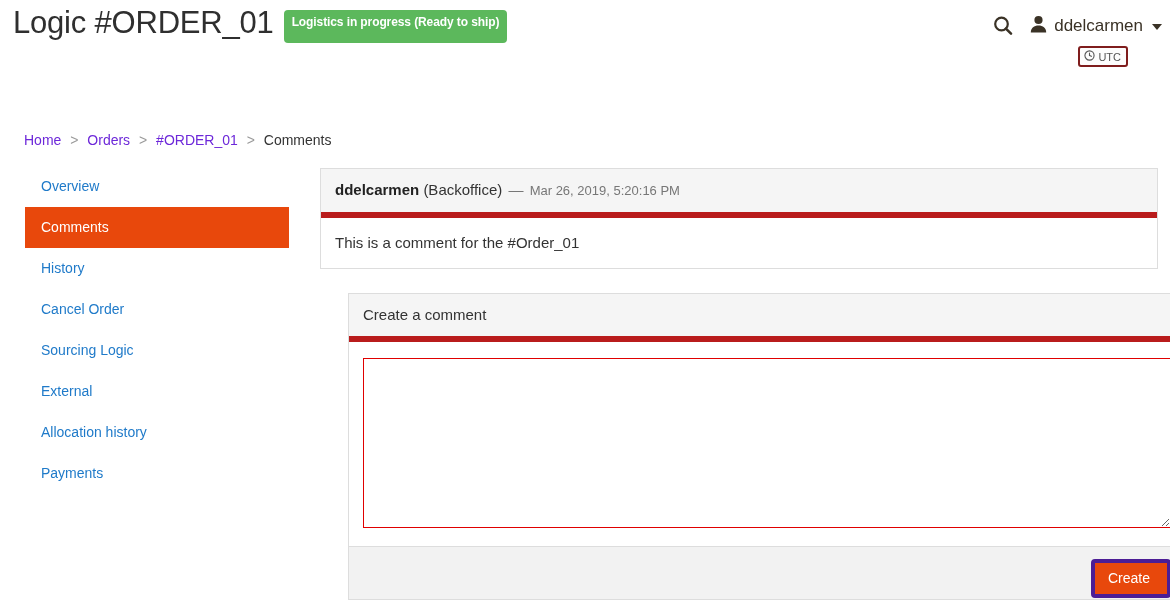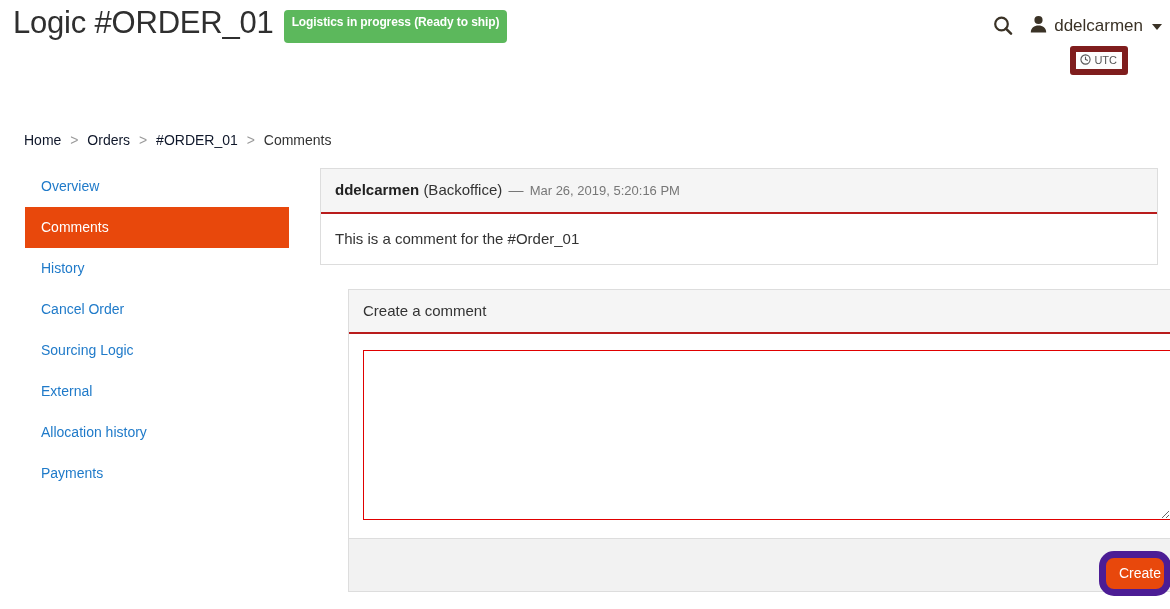--- a/index.html
+++ b/index.html
@@ -78,42 +78,42 @@
   .caret-down {
     width: 0; height: 0;
     border-left: 5px solid transparent;
     border-right: 5px solid transparent;
     border-top: 6px solid #3a3226;
     margin-left: 2px;
     margin-top: 2px;
   }
   .tz-badge {
     display: inline-flex;
-    align-items: flex-start;
+    align-items: center;
     gap: 3px;
-    border: 6px solid #7f1d1d;
+    border: 2px solid #7f1d1d;
     border-radius: 3px;
     padding: 2px 5px 2px 4px;
     font-size: 11px;
     color: #555555;
     background: #fdfdfd;
     margin-top: 6px;
     margin-right: 34px;
   }
 
   
   .breadcrumb {
     position: absolute;
     left: 24px;
     top: 132px;
     font-size: 14px;
     color: #333333;
   }
   .breadcrumb a {
-    color: #0f172a;
+    color: #6d28d9;
     text-decoration: none;
     cursor: pointer;
   }
   .breadcrumb .sep {
     color: #9a9a9a;
     margin: 0 5px;
   }
   .breadcrumb .current {
     color: #333333;
   }
@@ -157,21 +157,21 @@
     background: #ffffff;
     box-sizing: border-box;
     width: 100%;
   }
   .panel + .panel {
     margin-top: 24px;
     margin-left: 28px;
   }
   .panel-heading {
     background: #f5f5f5;
-    border-bottom: 2px solid #b91c1c;
+    border-bottom: 6px solid #b91c1c;
     padding: 11px 14px;
     font-size: 15px;
     color: #333333;
     line-height: 20px;
   }
   .comment-author {
     font-weight: bold;
     color: #222222;
   }
   .comment-source {
@@ -212,27 +212,27 @@
   .panel-footer {
     background: #f2f2f2;
     border-top: 1px solid #dddddd;
     padding: 12px 14px;
     text-align: right;
     height: 28px;
   }
   .btn-create {
     display: inline-block;
     background: #e8480c;
-    border: 7px solid #4c1d95;
+    border: 4px solid #4c1d95;
     color: #ffffff;
     font-family: "Liberation Sans", sans-serif;
     font-size: 14px;
     line-height: 1;
-    padding: 8px 3px 9px 13px;
-    border-radius: 15px;
+    padding: 8px 17px 9px 13px;
+    border-radius: 4px;
     cursor: pointer;
   }
 </style>
 </head>
 <body>
 
 <div class="topbar">
 
   <div class="page-title">
     <span>Logic #ORDER_01</span><span class="status-badge">Logistics in progress (Ready to ship)</span>

